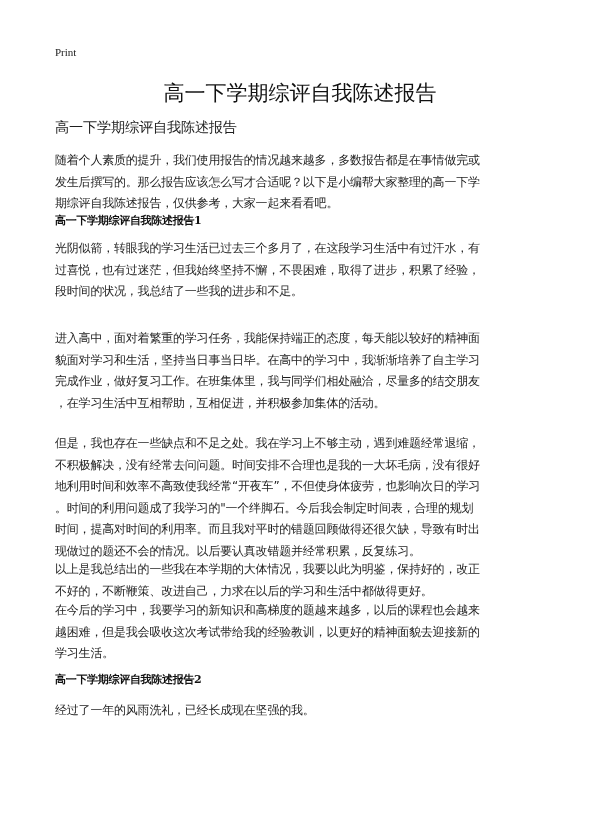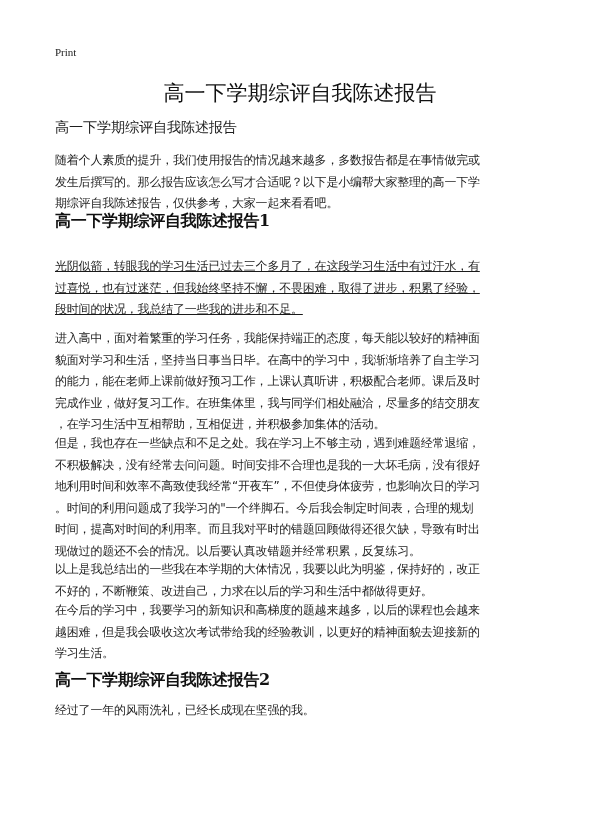--- a/index.html
+++ b/index.html
@@ -21,21 +21,21 @@
   .block { position: absolute; left: 55px; width: 500px; }
   .line {
     display: block; white-space: nowrap;
     font-size: 12px; line-height: 21.5px; height: 21.5px;
     letter-spacing: -0.2px; color: #1e1e1e;
   }
   .subtitle-line { font-size: 14.2px; }
   .section-heading {
     position: absolute; left: 55px; margin: 0;
     font-family: "DejaVu Serif", "Liberation Serif", serif;
-    font-weight: bold; font-size: 16px; line-height: 20px; color: #111;
+    font-weight: bold; font-size: 11px; line-height: 20px; color: #111;
     letter-spacing: -0.3px;
   }
 </style>
 </head>
 <body>
 
 <span class="print-link">Print</span>
 
 <h1 class="doc-title">高一下学期综评自我陈述报告</h1>
 
@@ -44,30 +44,29 @@
 </div>
 
 <div class="block" style="top:150px;">
   <span class="line">随着个人素质的提升，我们使用报告的情况越来越多，多数报告都是在事情做完或</span>
   <span class="line">发生后撰写的。那么报告应该怎么写才合适呢？以下是小编帮大家整理的高一下学</span>
   <span class="line">期综评自我陈述报告，仅供参考，大家一起来看看吧。</span>
 </div>
 
 <h2 class="section-heading" style="top:211px;">高一下学期综评自我陈述报告1</h2>
 
-<div class="block" style="top:256px;text-decoration:underline;">
+<div class="block" style="top:238px;">
   <span class="line">光阴似箭，转眼我的学习生活已过去三个多月了，在这段学习生活中有过汗水，有</span>
   <span class="line">过喜悦，也有过迷茫，但我始终坚持不懈，不畏困难，取得了进步，积累了经验，</span>
   <span class="line">段时间的状况，我总结了一些我的进步和不足。</span>
 </div>
 
 <div class="block" style="top:328px;">
   <span class="line">进入高中，面对着繁重的学习任务，我能保持端正的态度，每天能以较好的精神面</span>
   <span class="line">貌面对学习和生活，坚持当日事当日毕。在高中的学习中，我渐渐培养了自主学习</span>
-  <span class="line">的能力，能在老师上课前做好预习工作，上课认真听讲，积极配合老师。课后及时</span>
   <span class="line">完成作业，做好复习工作。在班集体里，我与同学们相处融洽，尽量多的结交朋友</span>
   <span class="line">，在学习生活中互相帮助，互相促进，并积极参加集体的活动。</span>
 </div>
 
 <div class="block" style="top:433px;">
   <span class="line">但是，我也存在一些缺点和不足之处。我在学习上不够主动，遇到难题经常退缩，</span>
   <span class="line">不积极解决，没有经常去问问题。时间安排不合理也是我的一大坏毛病，没有很好</span>
   <span class="line">地利用时间和效率不高致使我经常“开夜车”，不但使身体疲劳，也影响次日的学习</span>
   <span class="line">。时间的利用问题成了我学习的"一个绊脚石。今后我会制定时间表，合理的规划</span>
   <span class="line">时间，提高对时间的利用率。而且我对平时的错题回顾做得还很欠缺，导致有时出</span>

